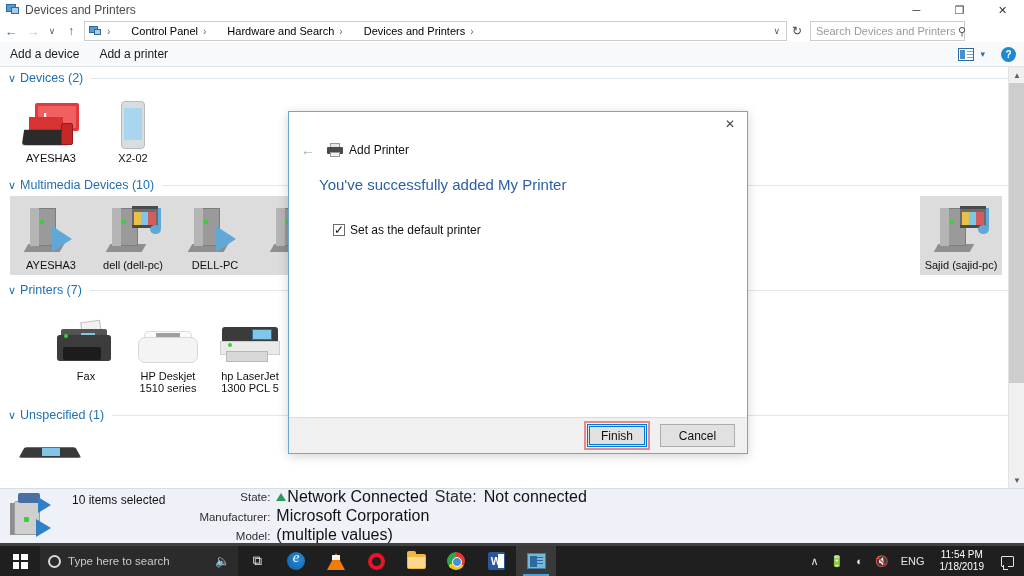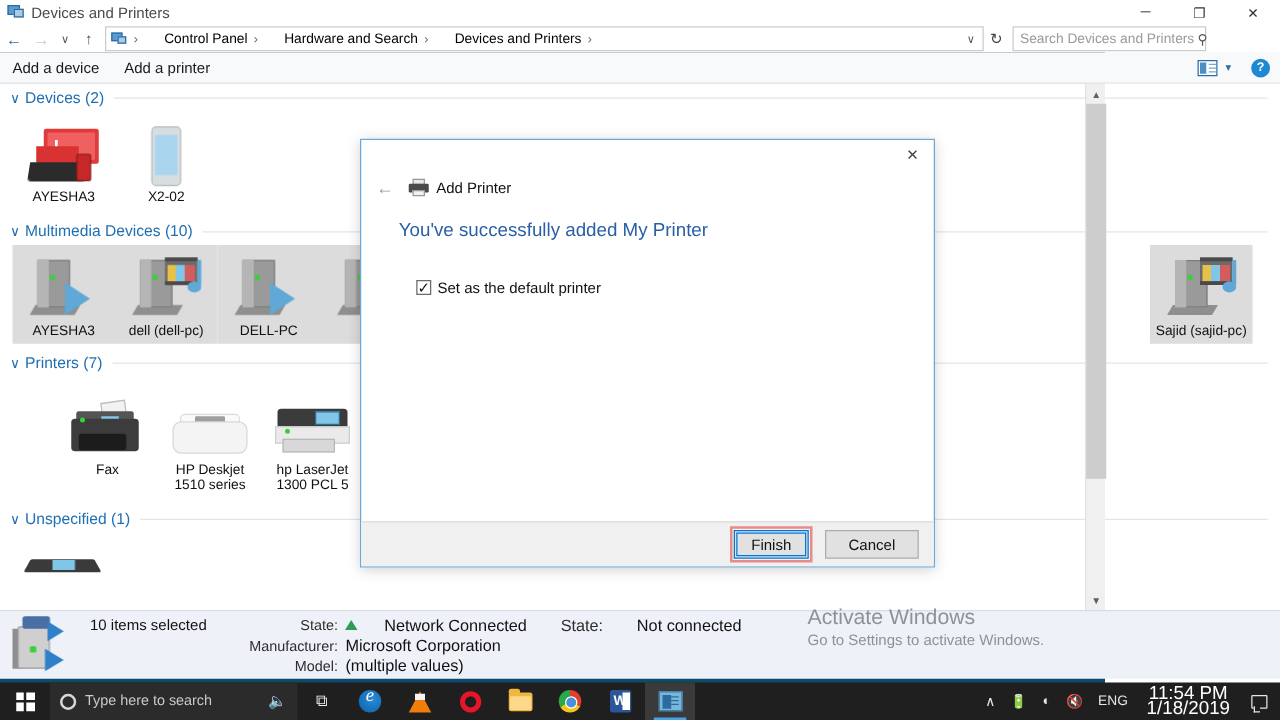--- a/index.html
+++ b/index.html
@@ -3,21 +3,21 @@
 <meta charset="utf-8">
 <style>
   * { box-sizing: border-box; margin: 0; padding: 0; }
   html, body {
     width: 1024px; height: 576px;
     overflow: hidden;
     font-family: "Liberation Sans", sans-serif;
     font-size: 12px;
     background: #ffffff;
   }
-  #app { position: relative; width: 884px; height: 576px; background: #0c4a6e; }
+  #app { position: relative; width: 1024px; height: 576px; background: #404040; }
 
   
   .titlebar {
     position: absolute; left: 0; top: 0; width: 1024px; height: 20px;
     background: #ffffff;
     display: flex; align-items: center;
   }
   .tb-icon { width: 14px; height: 14px; margin-left: 6px; margin-right: 5px; position: relative; }
   .tb-icon .mon {
     position: absolute; left: 0; top: 1px; width: 10px; height: 8px;
@@ -184,21 +184,21 @@
   .det-icon { width: 56px; height: 50px; position: relative; flex: 0 0 auto; }
   .det-icon .box { position:absolute; left:8px; top:10px; width:26px; height:34px; background:#cfcfcf; border:1px solid #9d9d9d; border-radius:2px; }
   .det-icon .side { position:absolute; left:4px; top:12px; width:8px; height:32px; background:#8e8e8e; }
   .det-icon .led { position:absolute; left:18px; top:26px; width:5px; height:5px; background:#3ad03a; border-radius:1px; }
   .det-icon .top { position:absolute; left:12px; top:2px; width:22px; height:10px; background:#4a6fa5; border-radius:2px; }
   .det-icon .ar1 { position:absolute; left:32px; top:6px; width:0; height:0; border-top:8px solid transparent; border-bottom:8px solid transparent; border-left:13px solid #2f80c8; }
   .det-icon .ar2 { position:absolute; left:30px; top:28px; width:0; height:0; border-top:9px solid transparent; border-bottom:9px solid transparent; border-left:15px solid #2f80c8; }
   .det-sel { font-size: 12px; color: #111; margin-left: 10px; margin-right: 34px; align-self: flex-start; margin-top: 4px; }
   .det-grid { display: grid; grid-template-columns: auto auto; gap: 1px 6px; align-items: baseline; }
   .det-lbl { color: #2d2d2d; font-size: 11.5px; text-align: right; }
-  .det-val { color: #111; font-size: 13px; display:flex; align-items:center; gap:21px; }
+  .det-val { color: #111; font-size: 16px; display:flex; align-items:center; gap:1px; }
   .netico { width:0; height:0; border-left:5px solid transparent; border-right:5px solid transparent; border-bottom:8px solid #2e9b57; display:inline-block; }
 
   
   .watermark {
     position: absolute; right: 18px; top: 484px; width: 220px; text-align: left;
     color: #8a8f96; pointer-events: none;
   }
   .watermark .w1 { font-size: 17px; color: #8d9299; line-height: 20px; }
   .watermark .w2 { font-size: 12px; color: #8d9299; line-height: 16px; }
 
@@ -265,21 +265,21 @@
   .tb-search .circ { width: 13px; height: 13px; border: 2px solid #d8d8d8; border-radius: 50%; flex: 0 0 auto; }
   .tb-search .ph { color: #c9c9c9; font-size: 11.5px; flex: 1; }
   .tb-search .mic { color: #d0d0d0; font-size: 12px; }
   .tb-btn { width: 38px; height: 30px; display: flex; align-items: center; justify-content: center; }
   .taskview { color: #e8e8e8; font-size: 13px; letter-spacing: -1px; }
   .app { width: 40px; height: 30px; display: flex; align-items: center; justify-content: center; position: relative; }
   .app.active { background: #3a3a3a; }
   .app .under { position: absolute; bottom: 0; left: 7px; width: 26px; height: 2px; background: #4aa3e0; }
   .tray { margin-left: auto; display: flex; align-items: center; height: 30px; padding-right: 4px; gap: 2px; }
   .tray .ti { color: #e6e6e6; font-size: 11px; padding: 0 5px; display: flex; align-items: center; height: 30px; }
-  .clock { color: #ffffff; font-size: 15px; line-height: 12px; text-align: center; padding: 0 8px; }
+  .clock { color: #ffffff; font-size: 10px; line-height: 12px; text-align: center; padding: 0 8px; }
   .action { width: 26px; height: 30px; display:flex; align-items:center; justify-content:center; }
   .action .bub { width: 13px; height: 11px; border: 1.5px solid #e6e6e6; border-radius: 1px; position: relative; }
   .action .bub::after { content:''; position:absolute; left:1px; bottom:-4px; width:4px; height:4px; border-left:1.5px solid #e6e6e6; border-bottom:1.5px solid #e6e6e6; background:#1f1f1f; }
 
   
   .edge { width:18px;height:18px;border-radius:50%; background: radial-gradient(circle at 60% 40%, #2a8bd8, #0b5fa4); position:relative; }
   .edge::after{content:'e';position:absolute;left:0;top:-3px;width:18px;text-align:center;color:#fff;font-size:15px;font-family:"Liberation Serif",serif;font-style:italic;}
   .vlc { width:0;height:0;border-left:9px solid transparent;border-right:9px solid transparent;border-bottom:17px solid #f07d0a; position:relative;}
   .vlc::after{content:'';position:absolute;left:-4px;top:2px;width:8px;height:5px;background:#f5f5f5;}
   .opera { width:17px;height:17px;border-radius:50%;border:4px solid #e8152a; }
@@ -546,24 +546,20 @@
         <span style="margin-left:6px;color:#2d2d2d;">State:</span>
         <span style="margin-left:6px;">Not connected</span>
       </div>
       <div class="det-lbl">Manufacturer:</div>
       <div class="det-val">Microsoft Corporation</div>
       <div class="det-lbl">Model:</div>
       <div class="det-val">(multiple values)</div>
     </div>
   </div>
 
-  <div class="watermark">
-    <div class="w1">Activate Windows</div>
-    <div class="w2">Go to Settings to activate Windows.</div>
-  </div>
 
   <div class="dlg">
     <div class="dlg-titlebar">
       <div class="dlg-close">✕</div>
     </div>
     <div class="dlg-head">
       <div class="dlg-back">←</div>
       <div class="dlg-printer-ico">
           <div class="pp"></div>
           <div class="pb"></div>

